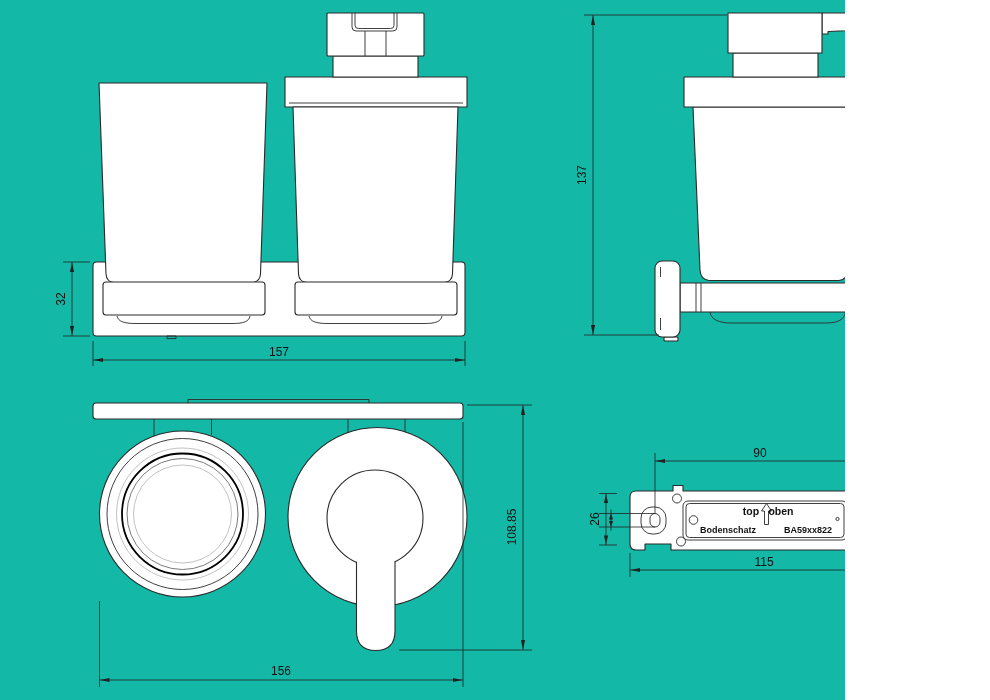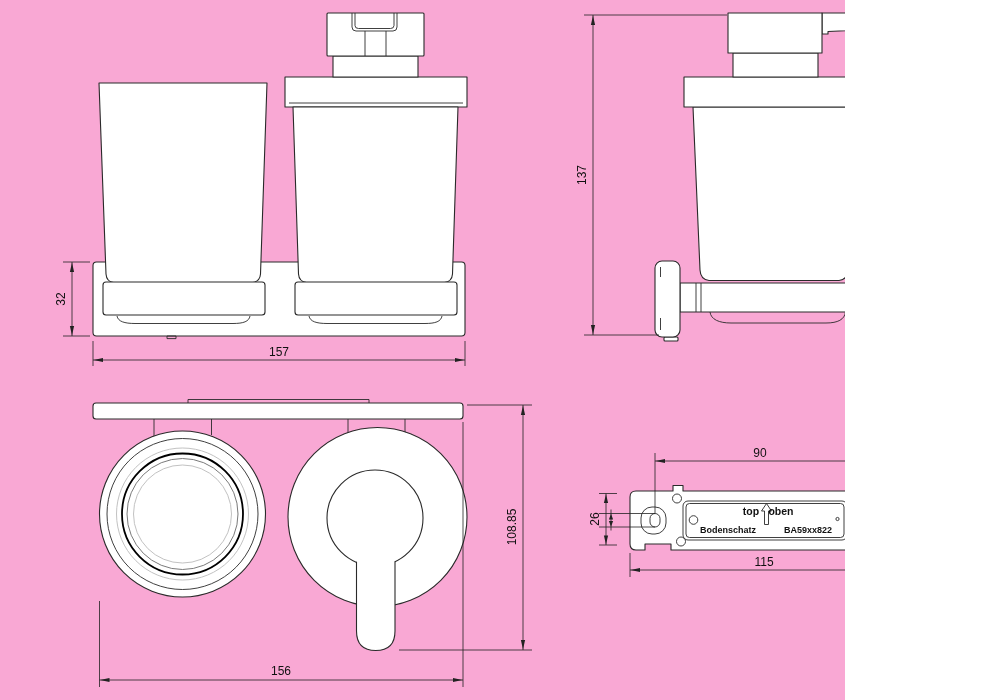--- a/index.html
+++ b/index.html
@@ -1,16 +1,16 @@
 <!DOCTYPE html>
 <html><head>
 <meta charset="utf-8">
 <style>
   html,body{margin:0;padding:0;background:#fff;}
-  #stage{position:relative;width:845px;height:700px;background:#f9a8d4;overflow:hidden;
+  #stage{position:relative;width:845px;height:700px;background:#14b8a6;overflow:hidden;
          font-family:"Liberation Sans",sans-serif;}
   svg{display:block;}
   .ln   {stroke:#2a2a2a;stroke-width:1.1;fill:none;stroke-linejoin:round;stroke-linecap:round;}
   .lnf  {stroke:#2a2a2a;stroke-width:1.1;fill:#ffffff;stroke-linejoin:round;}
   .lnt  {stroke:#2a2a2a;stroke-width:0.9;fill:none;stroke-linejoin:round;}
   .dim  {stroke:#222222;stroke-width:0.8;fill:none;}
   .arr  {fill:#222222;stroke:none;}
   .ring-light{stroke:#c2c2c2;stroke-width:1;fill:none;}
   .ring-mid  {stroke:#7a7a7a;stroke-width:1;fill:none;}
   .ring-bold {stroke:#000000;stroke-width:1.8;fill:none;}

